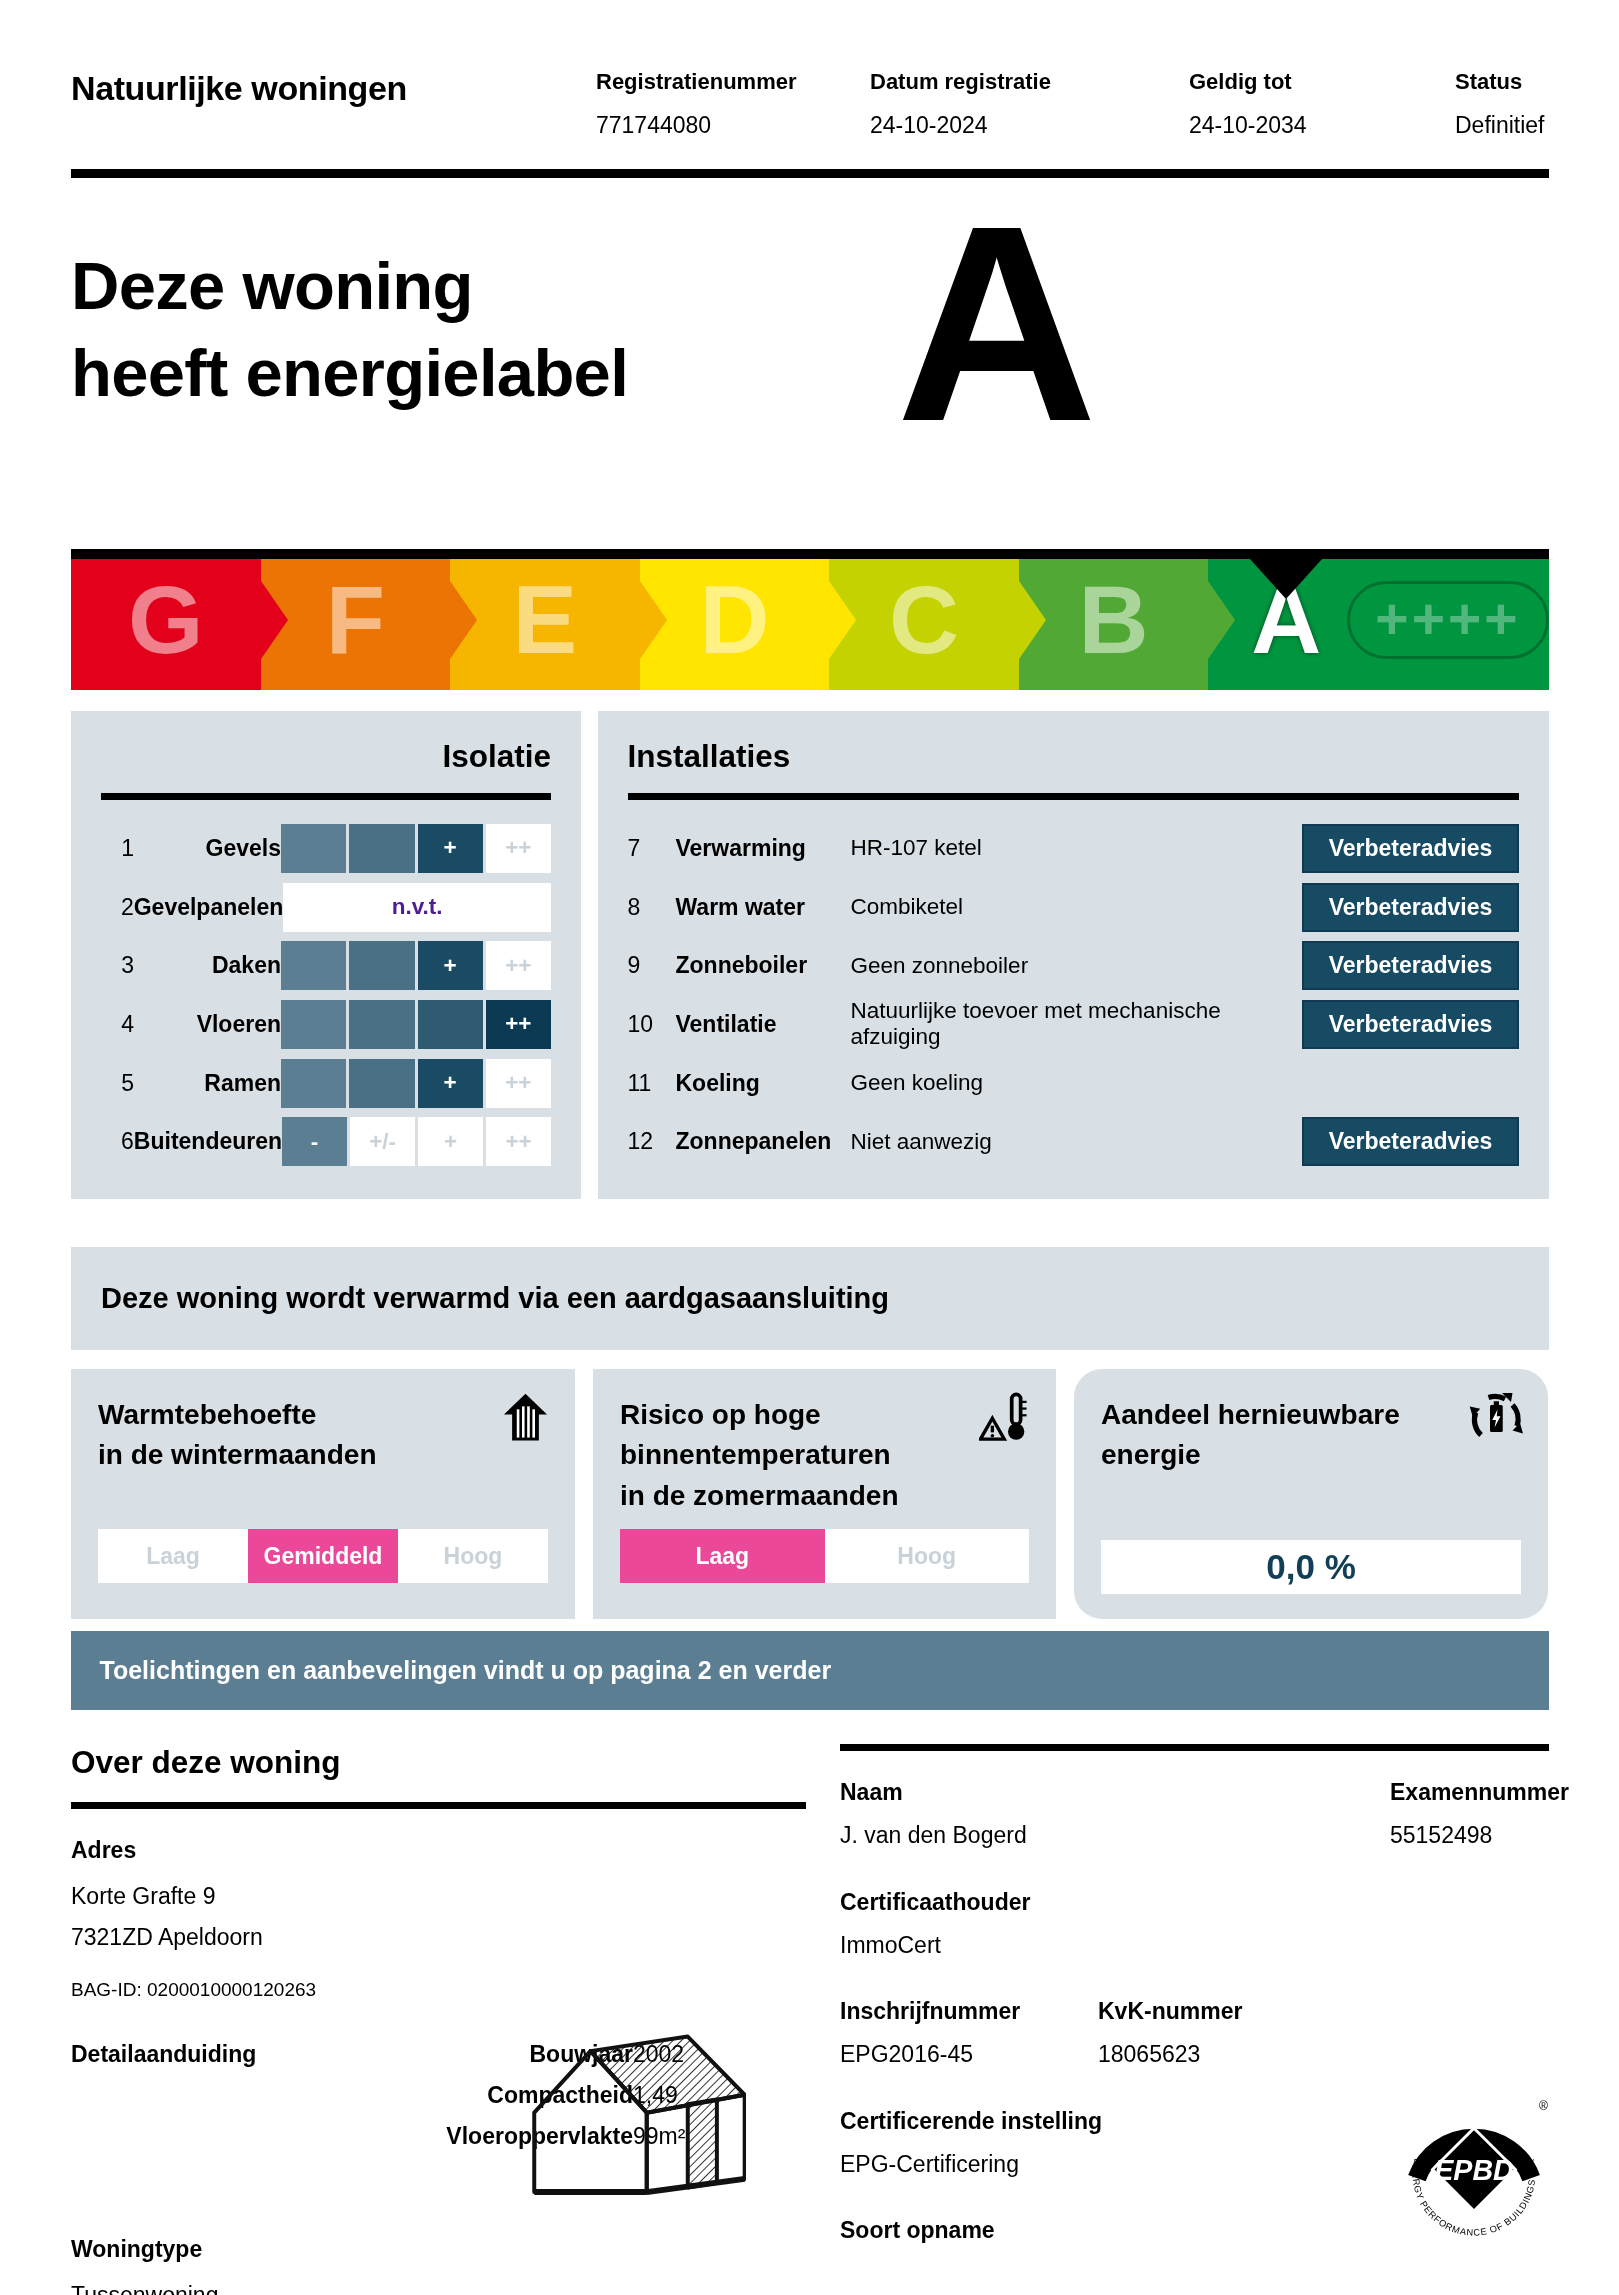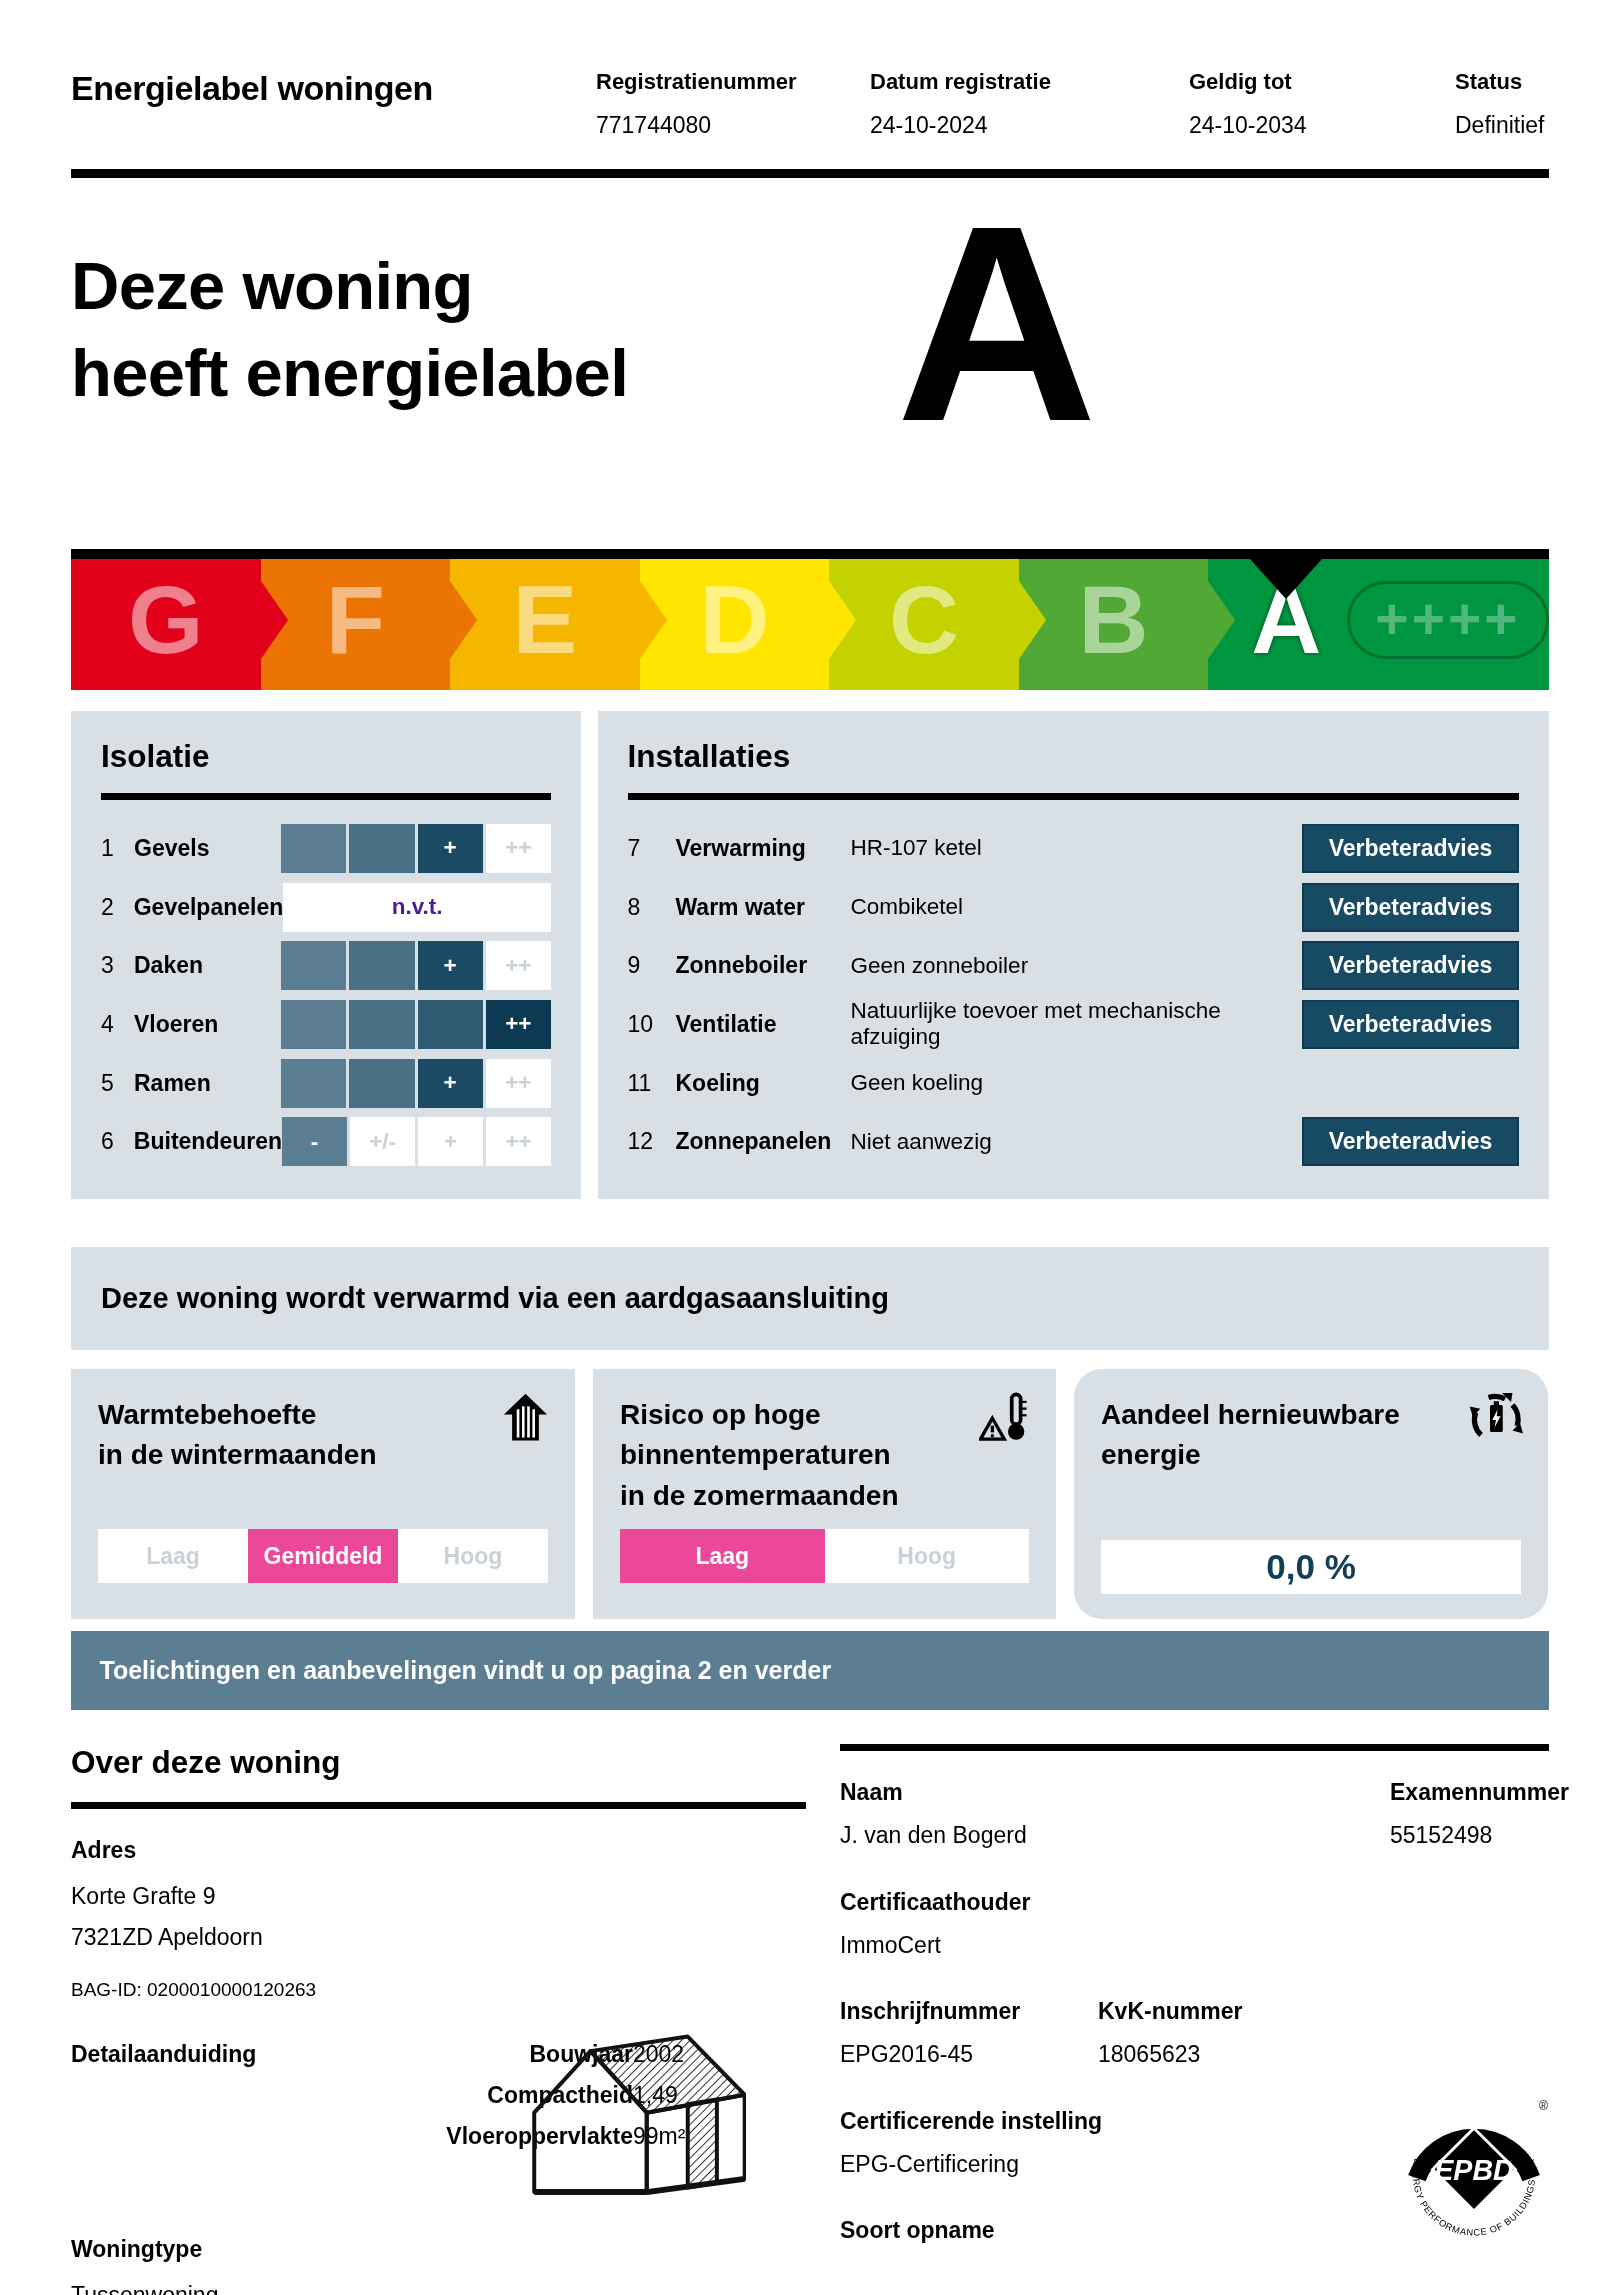--- a/index.html
+++ b/index.html
@@ -36,21 +36,21 @@
   .seg:last-child::after { display:none; }
   .seg .letter { font-size:97px; font-weight:bold; color:rgba(255,255,255,0.5); line-height:1; }
   .seg.active { justify-content:flex-start; padding-left:43px; }
   .seg.active .letter { color:#ffffff; text-shadow:0 0 5.2px rgba(0,0,0,0.55); }
   .badge { margin-left:25.5px; border:3.7px solid rgba(0,0,0,0.25); border-radius:52px; padding:7.5px 25.5px;
     font-size:57px; font-weight:bold; color:rgba(255,255,255,0.32); letter-spacing:3px; line-height:1; }
 
   
   .panels { display:flex; gap:16.5px; margin-top:21px; align-items:stretch; }
   .panel { background:#d9e0e5; padding:27px 30px 22.5px; box-sizing:border-box; }
-  .panel-iso { width:510px; }
+  .panel-iso { width:510px;text-align:right; }
   .panel-inst { flex:1; }
   .panel h2 { font-size:31.5px; margin:0 0 18px; }
   .panel-rule { height:6.7px; background:#000; margin-bottom:24px; }
 
   .iso-row { display:flex; align-items:center; height:49px; margin-bottom:9.7px; }
   .iso-num { width:33px; font-size:23px; }
   .iso-label { flex:1; font-size:23px; font-weight:bold; }
   .iso-bar { display:flex; width:270px; gap:3px; height:49px; }
   .cell { flex:1; display:flex; align-items:center; justify-content:center; font-weight:bold; font-size:22.5px; color:#fff; }
   .cell.c1 { background:#5b7e93; } .cell.c2 { background:#4a7086; }
@@ -109,21 +109,21 @@
   .inschrijf-block { width:258px; }
   .soort-block { margin-top:27px; }
   .epbd { position:absolute; right:0; top:339px; }
 </style>
 </head>
 <body>
 
 <div class="page">
 
   <div class="header">
-    <div class="header-title">Energielabel woningen</div>
+    <div class="header-title">Natuurlijke woningen</div>
     <div class="meta-col c1">
       <div class="meta-label">Registratienummer</div>
       <div class="meta-value">771744080</div>
     </div>
     <div class="meta-col c2">
       <div class="meta-label">Datum registratie</div>
       <div class="meta-value">24-10-2024</div>
     </div>
     <div class="meta-col c3">
       <div class="meta-label">Geldig tot</div>

